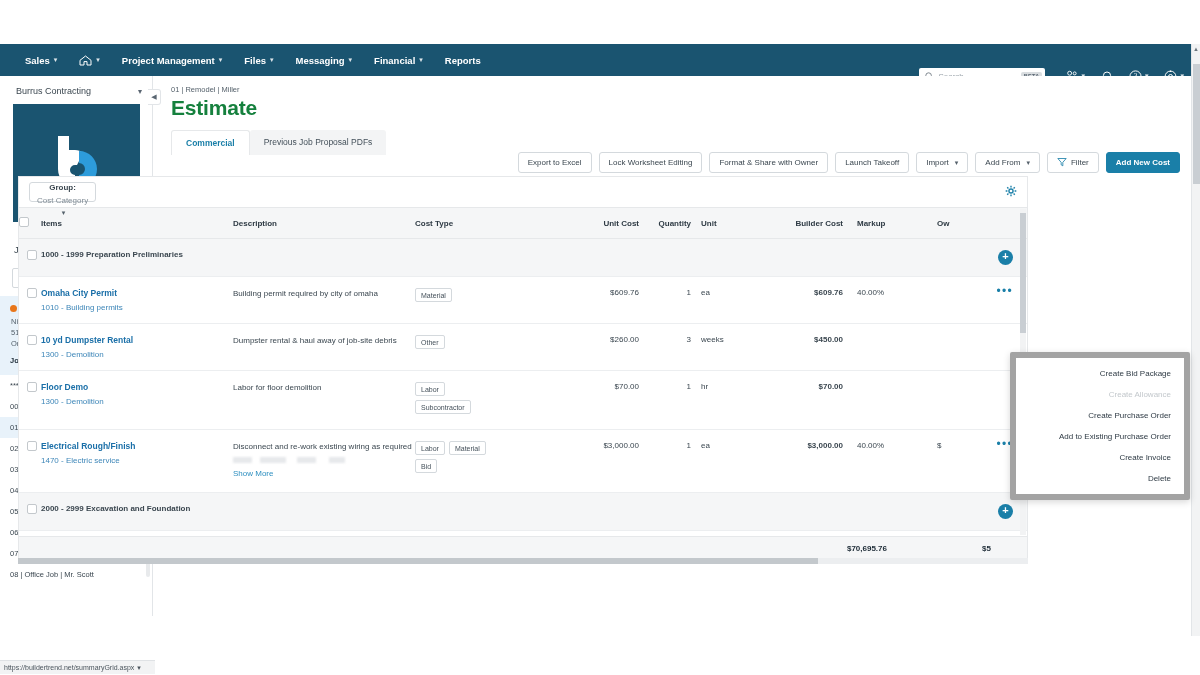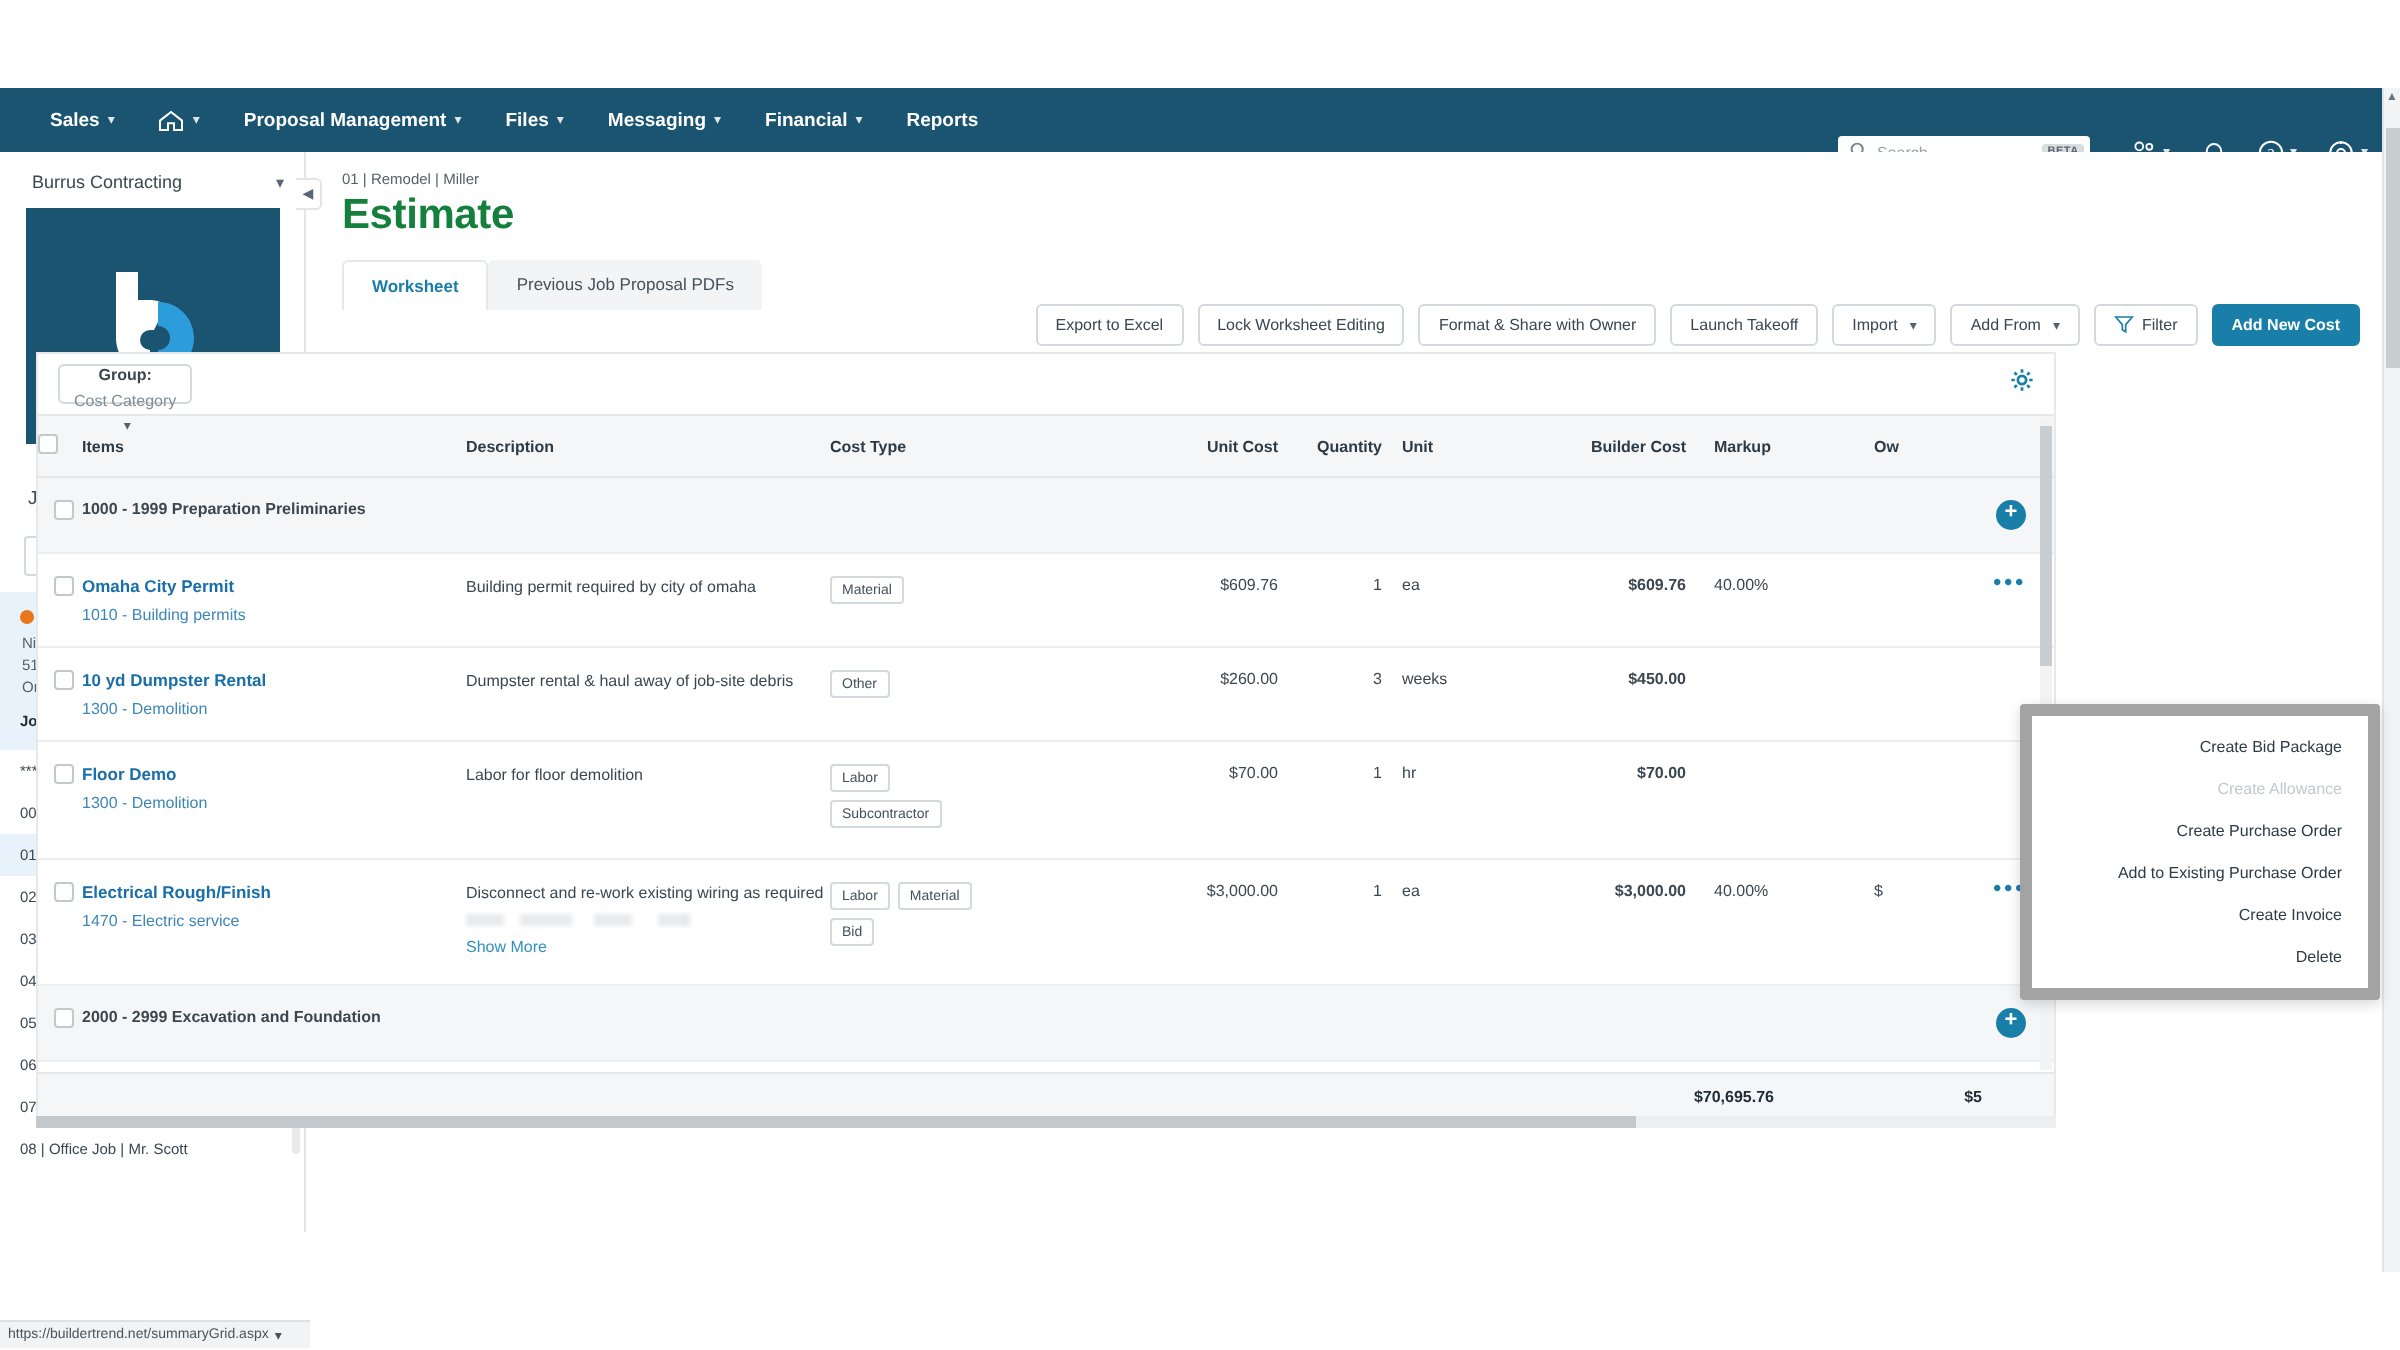--- a/index.html
+++ b/index.html
@@ -272,21 +272,21 @@
     </div>
     <div class="nav-item">
       <span class="home-ico">
         <svg width="13" height="11" viewBox="0 0 13 11">
             <path d="M1 5.3 6.5 1 12 5.3V10H8V6.6H5V10H1z" fill="none" stroke="#fff" stroke-width="1"></path>
           </svg>
       </span>
       <span class="caret">▾</span>
     </div>
     <div class="nav-item">
-      <span>Proposal Management</span>
+      <span>Project Management</span>
       <span class="caret">▾</span>
     </div>
     <div class="nav-item">
       <span>Files</span>
       <span class="caret">▾</span>
     </div>
     <div class="nav-item">
       <span>Messaging</span>
       <span class="caret">▾</span>
     </div>
@@ -453,21 +453,21 @@
 <div class="statusbar">
   <span>https://buildertrend.net/summaryGrid.aspx</span>
   <span>▾</span>
 </div>
 
 <div class="main">
   <div class="breadcrumb">01 | Remodel | Miller</div>
   <div class="page-title">Estimate</div>
 
   <div class="tabs">
-    <div class="tab active">Worksheet</div>
+    <div class="tab active">Commercial</div>
     <div class="tab">Previous Job Proposal PDFs</div>
   </div>
 
   <div class="toolbar">
     <div class="tbtn">Export to Excel</div>
     <div class="tbtn">Lock Worksheet Editing</div>
     <div class="tbtn">Format &amp; Share with Owner</div>
     <div class="tbtn">Launch Takeoff</div>
     <div class="tbtn">
       <span>Import</span>

